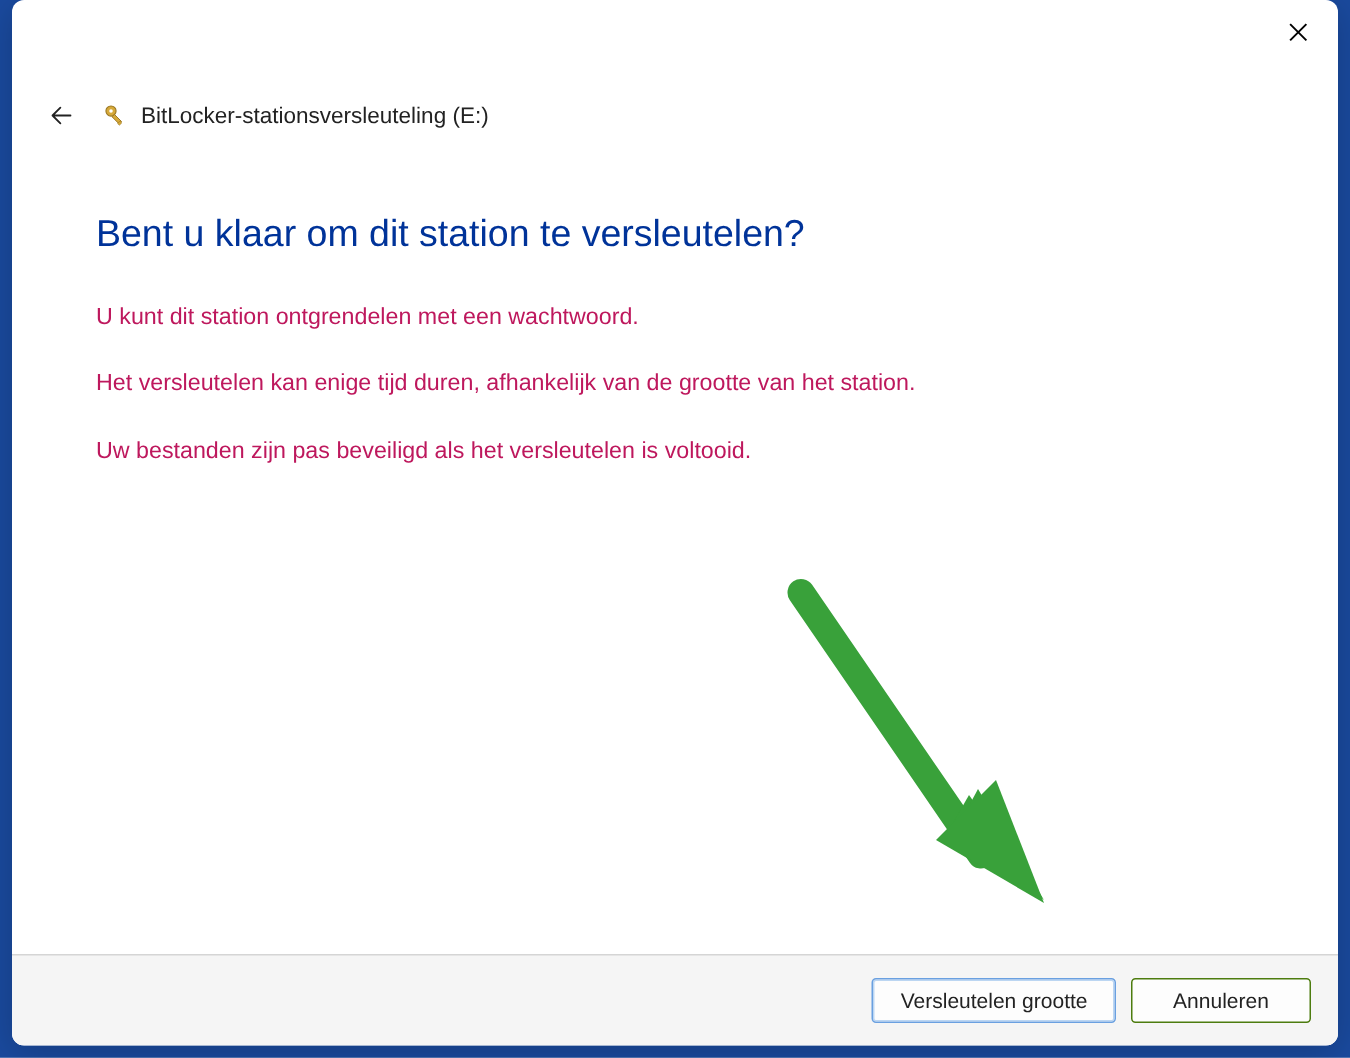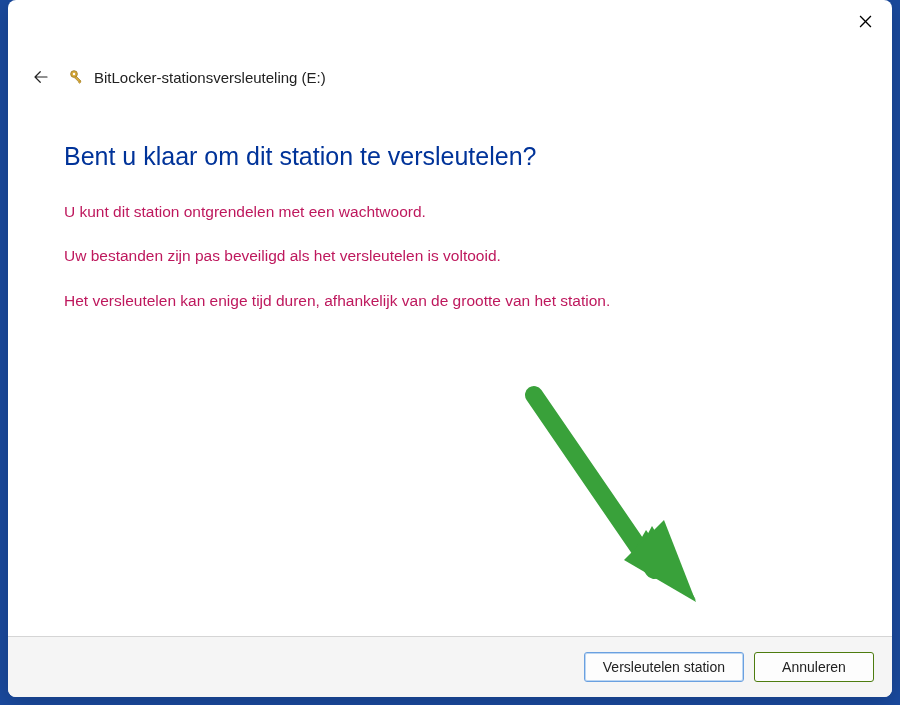--- a/index.html
+++ b/index.html
@@ -155,34 +155,34 @@
           <rect x="16" y="17" width="2.2" height="3" transform="rotate(45 16 17)" fill="#d6a93a" stroke="#9a7620" stroke-width="0.5"></rect>
         </svg>
       </span>
       <span>BitLocker-stationsversleuteling (E:)</span>
     </div>
   </div>
 
   <div class="content">
     <h1 class="heading">Bent u klaar om dit station te versleutelen?</h1>
     <p class="para">U kunt dit station ontgrendelen met een wachtwoord.</p>
+    <p class="para">Het versleutelen kan enige tijd duren, afhankelijk van de grootte van het station.</p>
     <p class="para">Uw bestanden zijn pas beveiligd als het versleutelen is voltooid.</p>
-    <p class="para">Het versleutelen kan enige tijd duren, afhankelijk van de grootte van het station.</p>
 
     <svg class="annotation-arrow" style="left:506px; top:290px;" width="190" height="230" viewBox="0 0 190 230">
       <defs>
         <marker id="ahead" markerWidth="14" markerHeight="14" refX="7" refY="7" orient="auto">
           <polygon points="0,0 14,7 0,14 4,7" fill="#39a13a"></polygon>
         </marker>
       </defs>
       <line x1="20" y1="15" x2="140" y2="190" stroke="#39a13a" stroke-width="18" stroke-linecap="round"></line>
       <polygon points="116,178 178,214 132,150" fill="#39a13a"></polygon>
       <polygon points="124,172 182,220 138,146" fill="#39a13a"></polygon>
       <polygon points="110,180 182,222 150,140" fill="#39a13a"></polygon>
     </svg>
   </div>
 
   <div class="footer">
-    <button class="btn primary">Versleutelen station</button>
+    <button class="btn primary">Versleutelen grootte</button>
     <button class="btn">Annuleren</button>
   </div>
 
 </div>
 
 </body></html>

